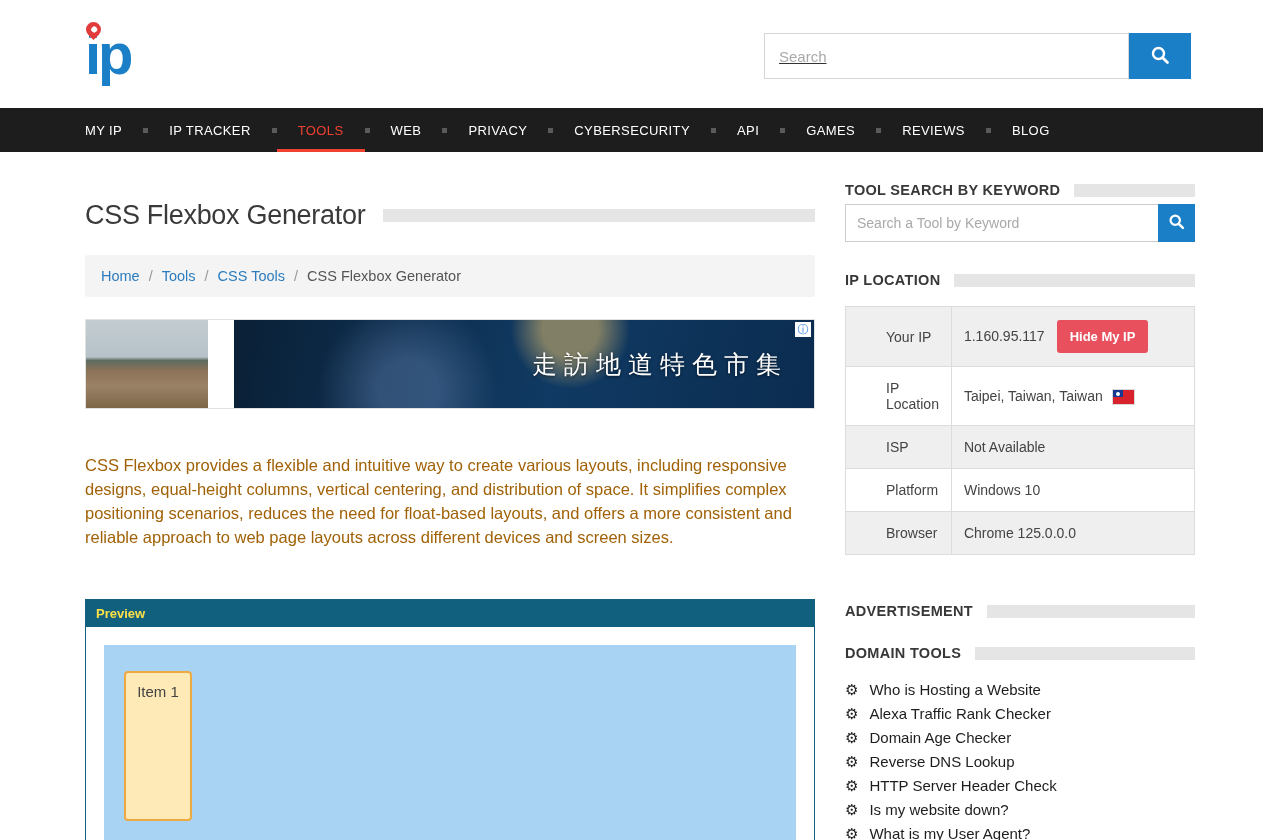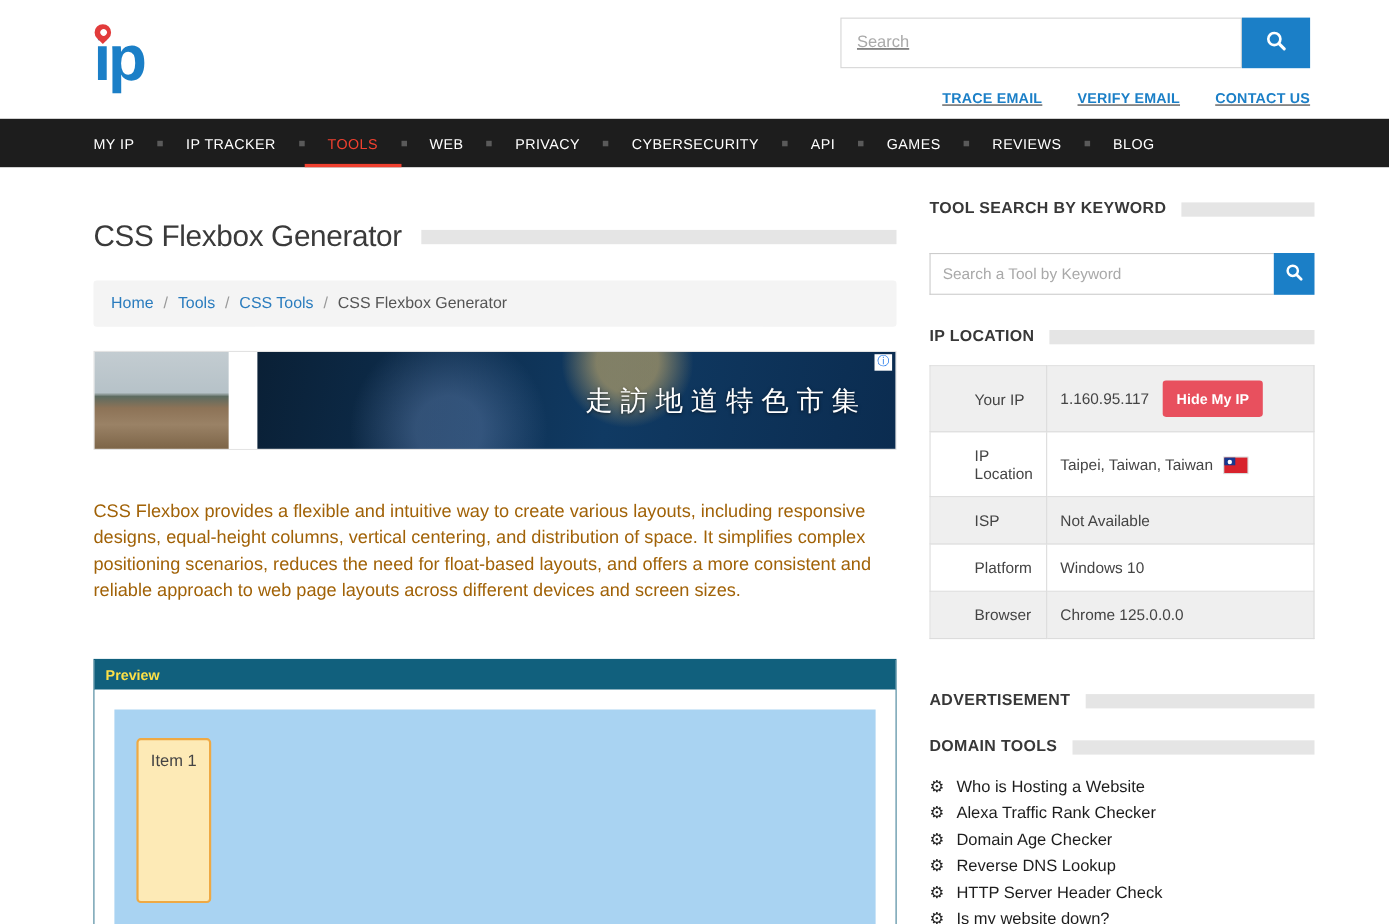--- a/index.html
+++ b/index.html
@@ -65,21 +65,21 @@
   .preview-box { margin-top: 50px; border: 1px solid #11607d; }
   .preview-header { background: #11607d; color: #fde047; font-size: 13px; font-weight: bold; padding: 6px 10px; }
   .preview-body { background: #fff; padding: 18px; }
   .flex-preview { background: #a9d3f2; min-height: 192px; padding: 26px 20px; display: flex; align-items: flex-start; }
   .flex-item { width: 68px; height: 150px; background: #fdeab6; border: 2px solid #efa943; border-radius: 4px; font-size: 15px; color: #444; display: flex; justify-content: center; padding-top: 10px; margin-right: 12px; }
 
   
   .side-heading { display: flex; align-items: center; gap: 14px; }
   .side-heading h2 { font-size: 14.5px; font-weight: bold; color: #383838; letter-spacing: 0.3px; white-space: nowrap; }
 
-  .tool-search { display: flex; margin-top: 32px; margin-bottom: 30px; }
+  .tool-search { display: flex; margin-top: 6px; margin-bottom: 30px; }
   .tool-search input { flex: 1; height: 38px; border: 1px solid #ccc; border-right: none; padding: 0 11px; font-size: 14px; color: #555; outline: none; font-family: "Liberation Sans", sans-serif; }
   .tool-search input::placeholder { color: #a9a9a9; }
   .tool-search .search-btn-sm { width: 37px; height: 38px; background: #1b7fc7; border: none; cursor: pointer; display: flex; align-items: center; justify-content: center; }
 
   .ip-table { width: 100%; border-collapse: collapse; font-size: 14px; margin-top: 18px; border: 1px solid #dcdcdc; }
   .ip-table td { border: 1px solid #dcdcdc; padding: 13px 12px; color: #444; }
   .ip-table td.label { width: 104px; color: #444; padding-left: 40px; }
   .ip-table tr.striped td { background: #efefef; }
   .hide-ip-btn { margin-left: 12px; background: #e8505e; color: #fff; border: none; padding: 9px 13px; font-size: 13px; font-weight: bold; border-radius: 3px; cursor: pointer; font-family: "Liberation Sans", sans-serif; }
   .flag { display: inline-block; width: 21px; height: 14px; background: #d8222c; position: relative; margin-left: 10px; vertical-align: middle; box-shadow: 0 0 0 1px rgba(0,0,0,0.15); }
@@ -109,25 +109,20 @@
         <input type="text" placeholder="Search" style="">
         <button class="search-btn">
           <span>
             <svg width="20" height="20" viewBox="0 0 20 20">
                 <circle cx="8.5" cy="8.5" r="5.5" fill="none" stroke="#fff" stroke-width="2.4"></circle>
                 <line x1="12.7" y1="12.7" x2="17.5" y2="17.5" stroke="#fff" stroke-width="2.8" stroke-linecap="round"></line>
               </svg>
           </span>
         </button>
       </div>
-      <div class="header-links">
-          <a>TRACE EMAIL</a>
-          <a>VERIFY EMAIL</a>
-          <a>CONTACT US</a>
-        </div>
     </div>
   </div>
 
   <div class="main-nav">
     <div class="nav-inner">
       <div class="nav-list">
           <a class="nav-item">MY IP</a>
           <span class="nav-sep"></span>
           <a class="nav-item">IP TRACKER</a>
           <span class="nav-sep"></span>

